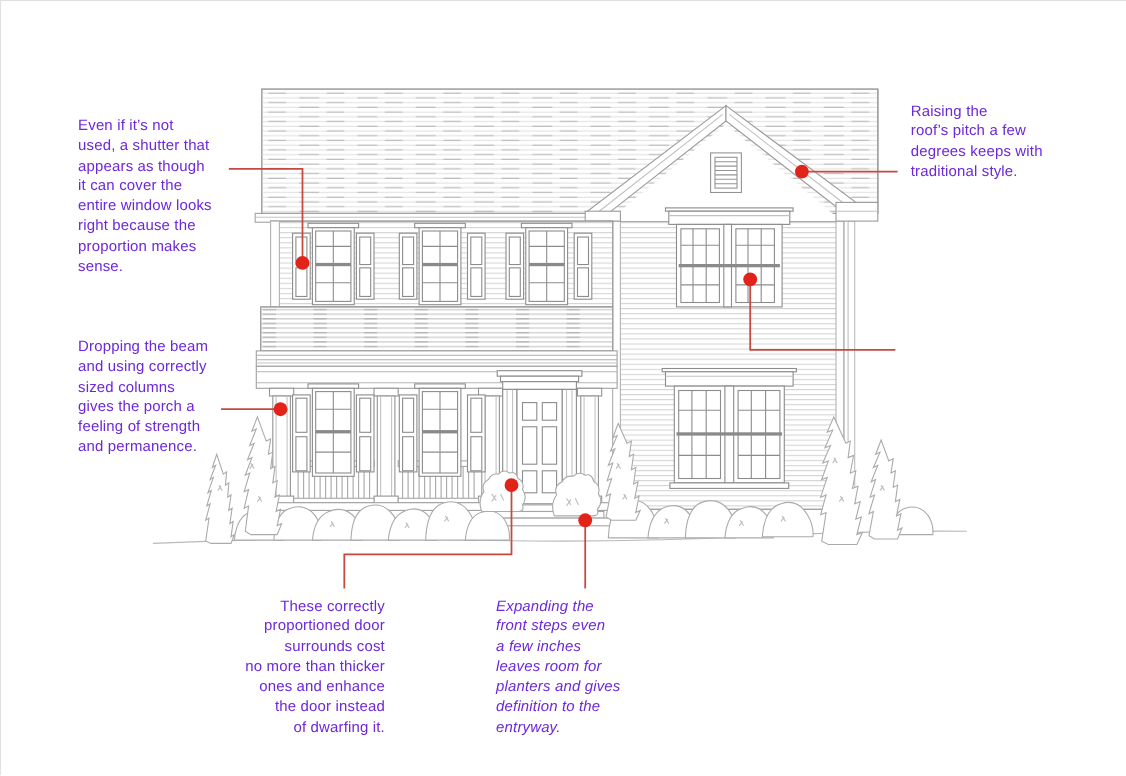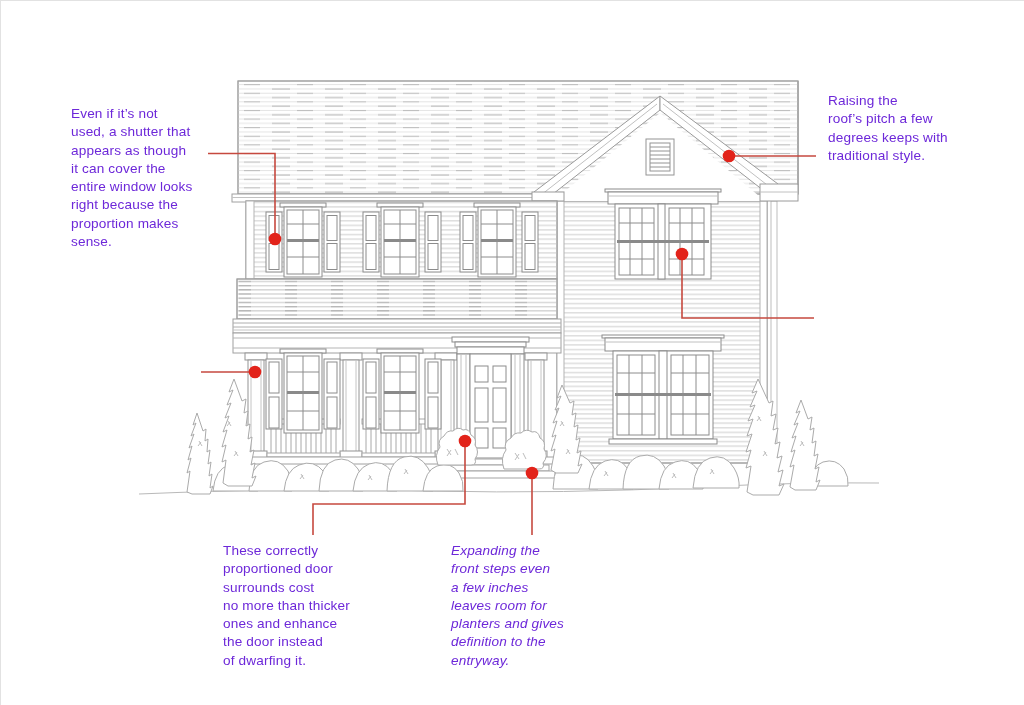--- a/index.html
+++ b/index.html
@@ -372,21 +372,27 @@
 </svg>
 
   <div class="note" style="left:70px;top:104px;">Even if it’s not
 used, a shutter that
 appears as though
 it can cover the
 entire window looks
 right because the
 proportion makes
 sense.</div>
-  <div class="note" style="left:222px;top:541px;">These correctly
+  <div class="note" style="left:70px;top:305px;">Dropping the beam
+and using correctly
+sized columns
+gives the porch a
+feeling of strength
+and permanence.</div>
+  <div class="note" style="left:222px;top:541px;text-align:right;">These correctly
 proportioned door
 surrounds cost
 no more than thicker
 ones and enhance
 the door instead
 of dwarfing it.</div>
   <div class="note" style="left:450px;top:541px;font-style:italic;">Expanding the
 front steps even
 a few inches
 leaves room for

